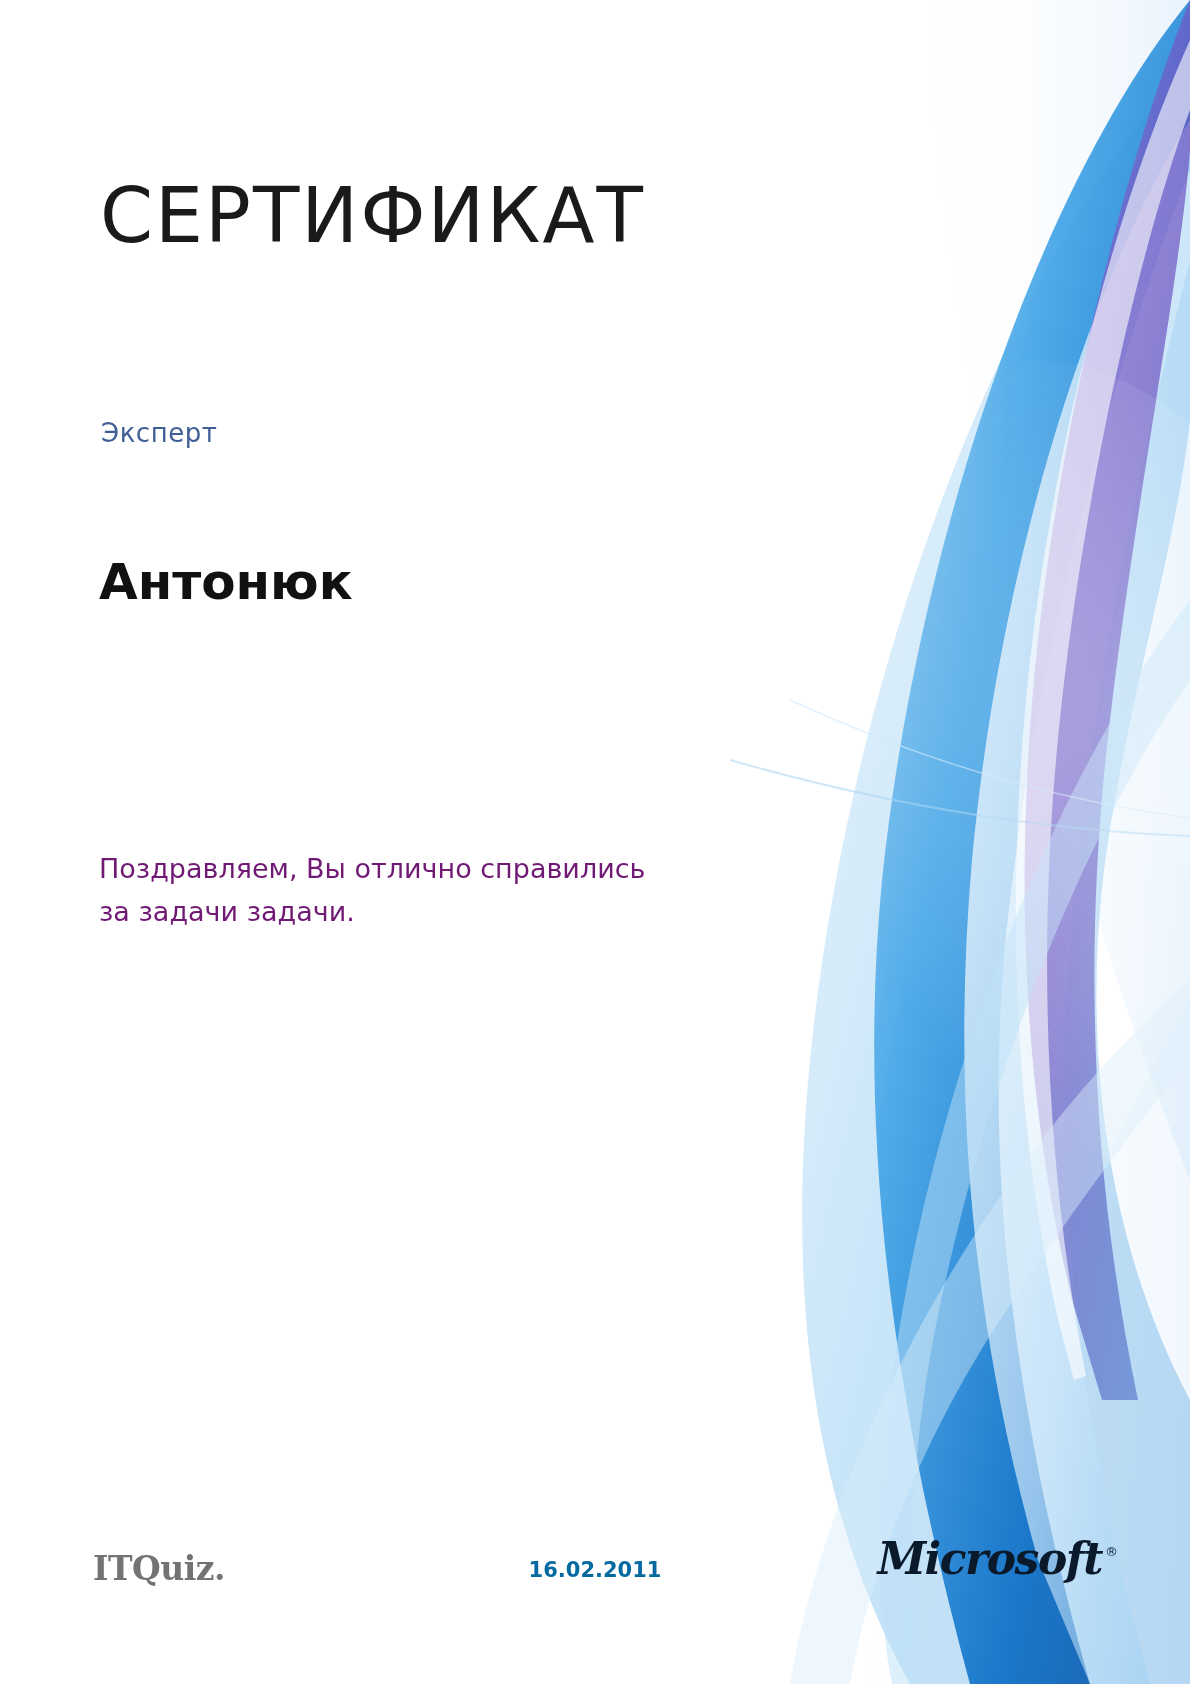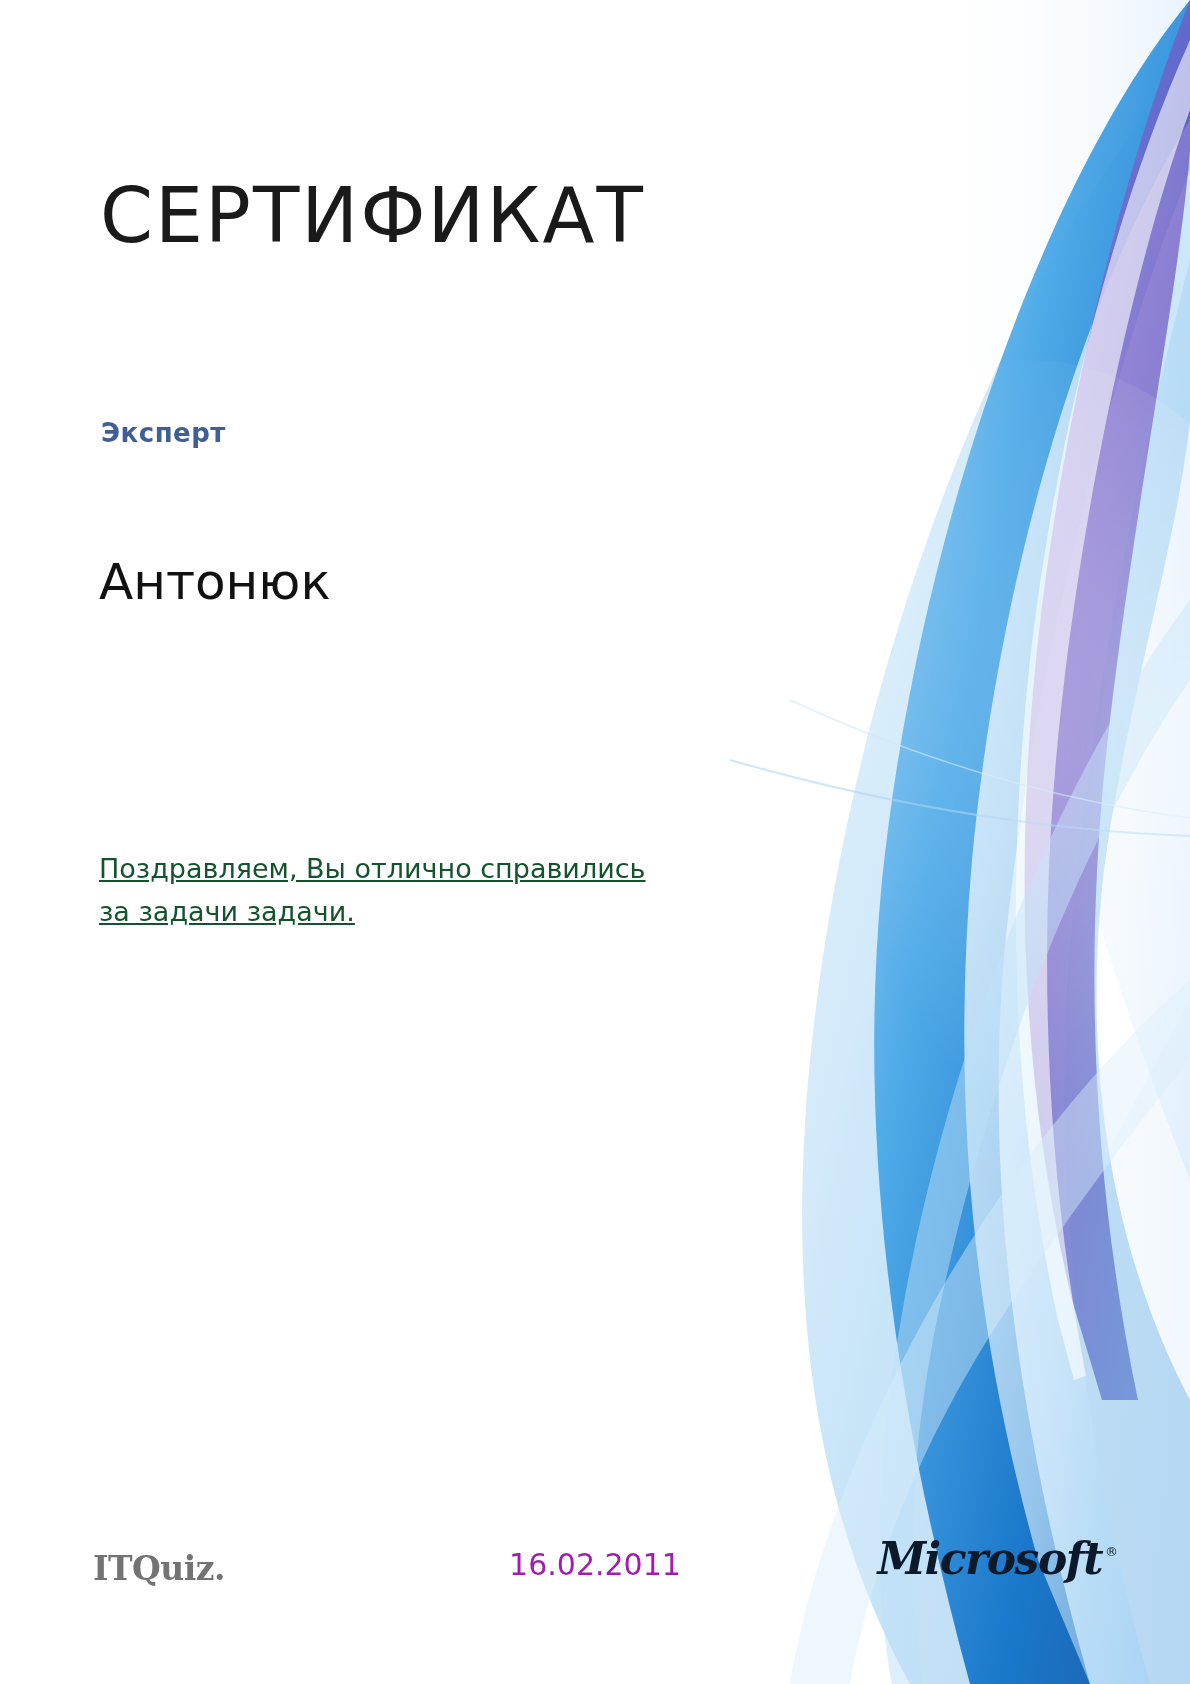--- a/index.html
+++ b/index.html
@@ -52,50 +52,49 @@
     color: #1a1a1a;
     line-height: 1;
     white-space: nowrap;
   }
 
   .level {
     position: absolute;
     left: 101px;
     top: 418px;
     font-size: 26px;
-    font-weight: 700;
+    font-weight: 400;
     color: #3f5f96;
     letter-spacing: 0.5px;
   }
 
   .recipient {
     position: absolute;
     left: 99px;
     top: 552px;
     font-size: 50px;
-    font-weight: 400;
+    font-weight: 700;
     color: #111111;
     line-height: 1.22;
     max-width: 620px;
   }
   .recipient .line {
     display: block;
     white-space: nowrap;
   }
 
   .message {
     position: absolute;
     left: 99px;
     top: 848px;
     width: 660px;
     font-size: 27px;
     line-height: 1.58;
-    color: #14532d;
+    color: #701a75;
     font-weight: 400;
-    text-decoration: underline;
   }
   .message .line {
     display: block;
     white-space: nowrap;
   }
 
   
   .footer-brand {
     position: absolute;
     left: 93px;
@@ -106,23 +105,23 @@
     color: #737373;
     letter-spacing: -0.5px;
   }
 
   .footer-date {
     position: absolute;
     left: 0;
     right: 0;
     bottom: 102px;
     text-align: center;
-    font-size: 30px;
-    color: #a21caf;
-    font-weight: 400;
+    font-size: 21px;
+    color: #0369a1;
+    font-weight: 700;
   }
 
   .footer-ms {
     position: absolute;
     right: 72px;
     bottom: 100px;
     display: flex;
     align-items: baseline;
     color: #0b1f33;
     justify-content: center;

